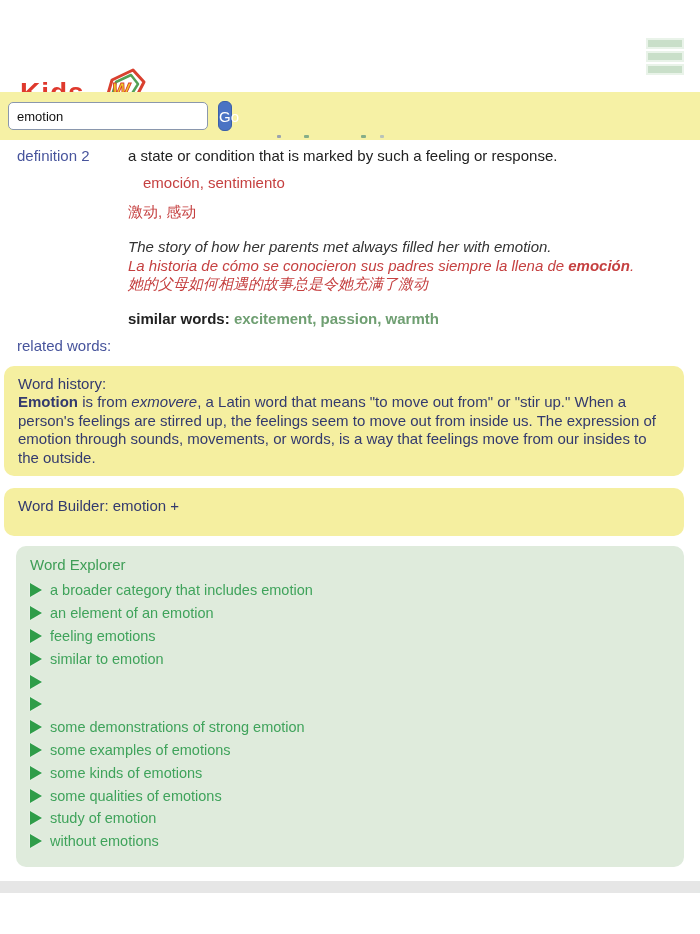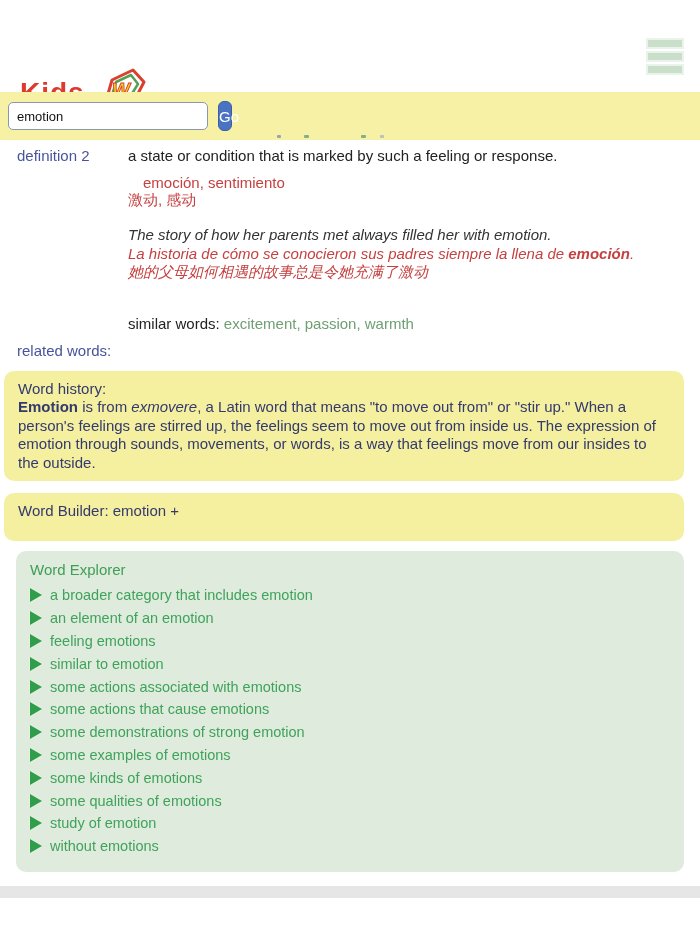--- a/index.html
+++ b/index.html
@@ -46,29 +46,29 @@
   .cf3 { left:361px; width:5px; background:#86ae88; }
   .cf4 { left:380px; width:4px; background:#b9c3b9; }
 
   
   .def-area { padding-top:7px; font-size:15px; color:#222; }
   .def-row { display:flex; }
   .def-label-col { width:128px; flex:0 0 128px; padding-left:17px; color:#47549c; }
   .def-content-col { flex:1; padding-right:16px; }
   .red-text { color:#c54040; }
   .m-top-10 { margin-top:10px;gap:15px; }
-  .m-top-12 { }
+  .m-top-12 { margin-top:12px; }
   .m-top-16 { margin-top:16px; }
   .cjk { font-size:15px; }
   .example-block { line-height:18.5px; }
   .example-en { font-style:italic; color:#333; }
   .example-es { font-style:italic; color:#c54040; }
   .example-es b { font-weight:bold; }
   .example-zh { font-style:italic; color:#c54040; }
-  .similar-line { margin-top:33px; color:#222; }
+  .similar-line { margin-top:16px; color:#222;font-weight:bold; }
   .word-link { color:#6f9f72; text-decoration:none; cursor:pointer; }
   .related-row { margin-top:10px; }
 
   
   .note-box {
     margin:12px 16px 0 4px; background:#f5efa0; border-radius:10px;
     padding:9px 14px; color:#333a6e; font-size:15px; line-height:18.6px;
   }
   .note-box .wh-term { font-weight:bold; }
   .note-box .wh-italic { font-style:italic; }
@@ -189,25 +189,23 @@
   <div class="explorer-item">
     <span class="tri-icon"></span>
     <a class="explorer-link">feeling emotions</a>
   </div>
   <div class="explorer-item">
     <span class="tri-icon"></span>
     <a class="explorer-link">similar to emotion</a>
   </div>
   <div class="explorer-item">
     <span class="tri-icon"></span>
-    <a class="explorer-link">some actions associated with emotions</a>
-  </div>
-  <div class="explorer-item">
-    <span class="tri-icon"></span>
-    <a class="explorer-link">some actions that cause emotions</a>
+  </div>
+  <div class="explorer-item">
+    <span class="tri-icon"></span>
   </div>
   <div class="explorer-item">
     <span class="tri-icon"></span>
     <a class="explorer-link">some demonstrations of strong emotion</a>
   </div>
   <div class="explorer-item">
     <span class="tri-icon"></span>
     <a class="explorer-link">some examples of emotions</a>
   </div>
   <div class="explorer-item">

